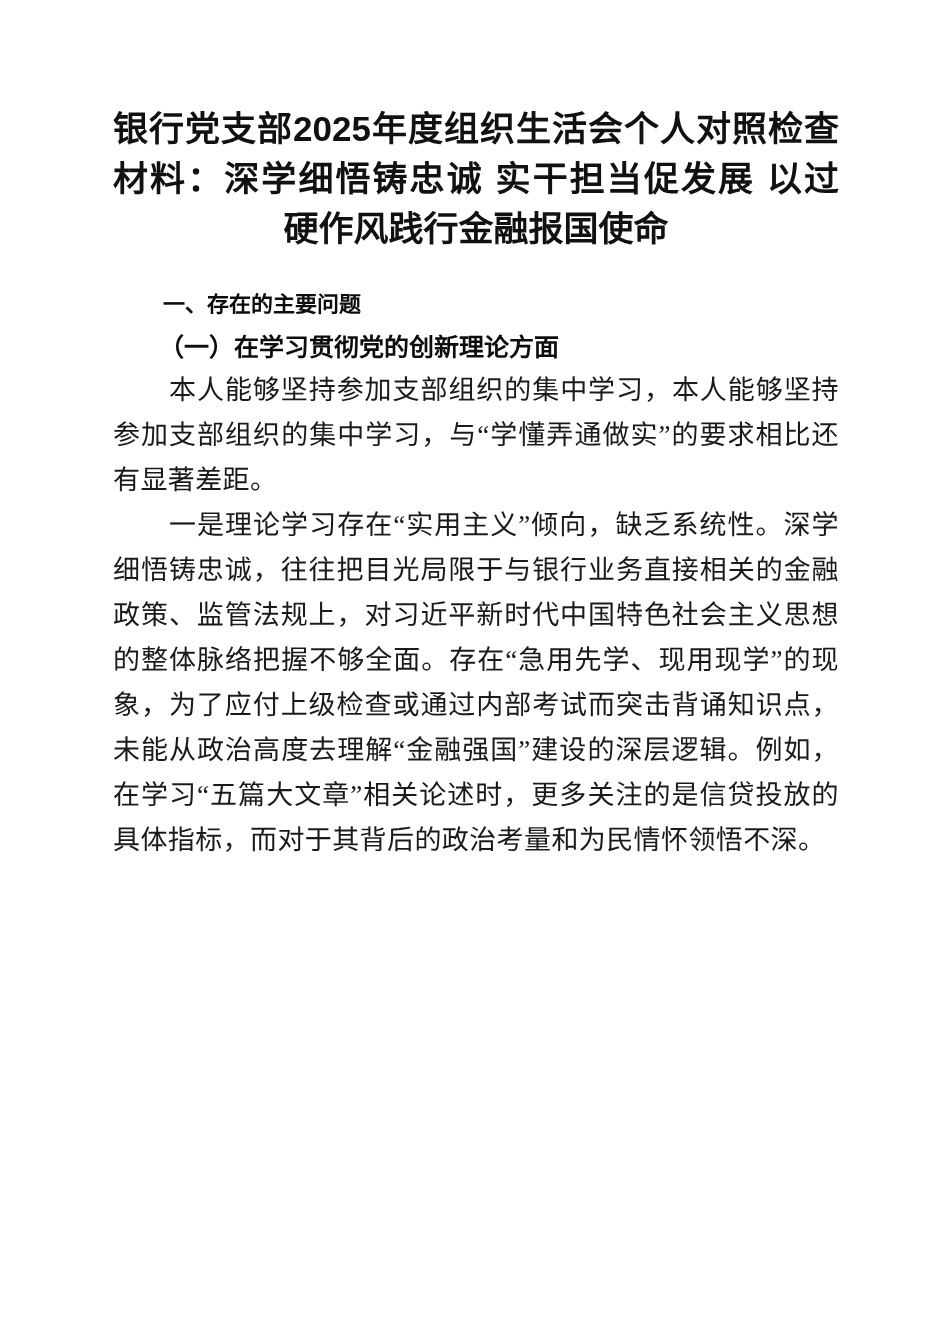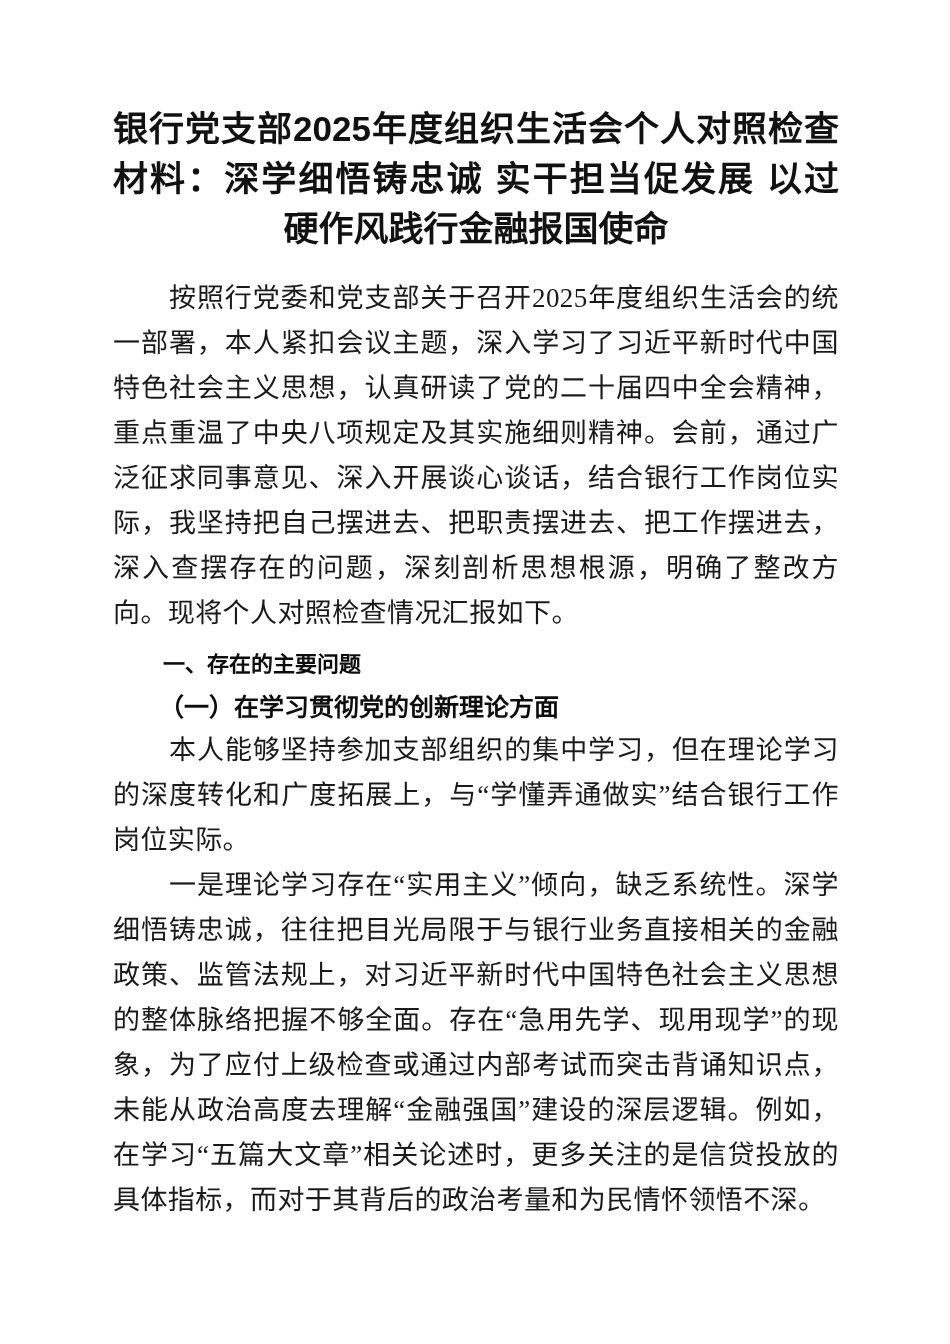--- a/index.html
+++ b/index.html
@@ -118,26 +118,25 @@
   <div class="page-body">
 
     <h1 class="doc-title">
       <span class="title-line l1">银行党支部2025年度组织生活会个人对照检查</span>
       <span class="title-line l2">材料：深学细悟铸忠诚 实干担当促发展 以过</span>
       <span class="title-line l3">硬作风践行金融报国使命</span>
     </h1>
 
     <div class="intro-gap"></div>
 
-    <p class="para">按照行党委和党支部关于召开2025年度组织生活会的统一部署，本人紧扣会议主题，深入学习了习近平新时代中国特色社会主义思想，认真研读了党的二十届四中全会精神，重点重温了中央八项规定及其实施细则精神。会前，通过广泛征求同事意见、深入开展谈心谈话，结合银行工作岗位实际，我坚持把自己摆进去、把职责摆进去、把工作摆进去，深入查摆存在的问题，深刻剖析思想根源，明确了整改方向。现将个人对照检查情况汇报如下。</p>
 
     <div class="heading-gap-top"></div>
 
     <h2 class="heading-1">一、存在的主要问题</h2>
 
     <h3 class="heading-2">（一）在学习贯彻党的创新理论方面</h3>
 
-    <p class="para">本人能够坚持参加支部组织的集中学习，但在理论学习的深度转化和广度拓展上，与“学懂弄通做实”结合银行工作岗位实际。</p>
+    <p class="para">本人能够坚持参加支部组织的集中学习，本人能够坚持参加支部组织的集中学习，与“学懂弄通做实”的要求相比还有显著差距。</p>
 
     <p class="para">一是理论学习存在“实用主义”倾向，缺乏系统性。深学细悟铸忠诚，往往把目光局限于与银行业务直接相关的金融政策、监管法规上，对习近平新时代中国特色社会主义思想的整体脉络把握不够全面。存在“急用先学、现用现学”的现象，为了应付上级检查或通过内部考试而突击背诵知识点，未能从政治高度去理解“金融强国”建设的深层逻辑。例如，在学习“五篇大文章”相关论述时，更多关注的是信贷投放的具体指标，而对于其背后的政治考量和为民情怀领悟不深。</p>
 
   </div>
 </div>
 
 </body></html>

